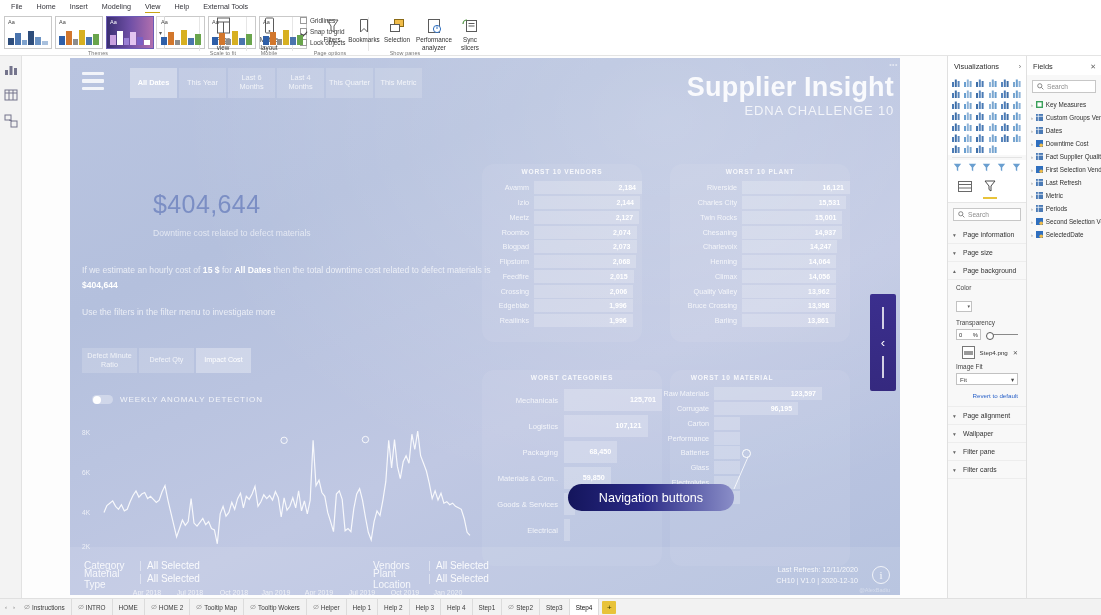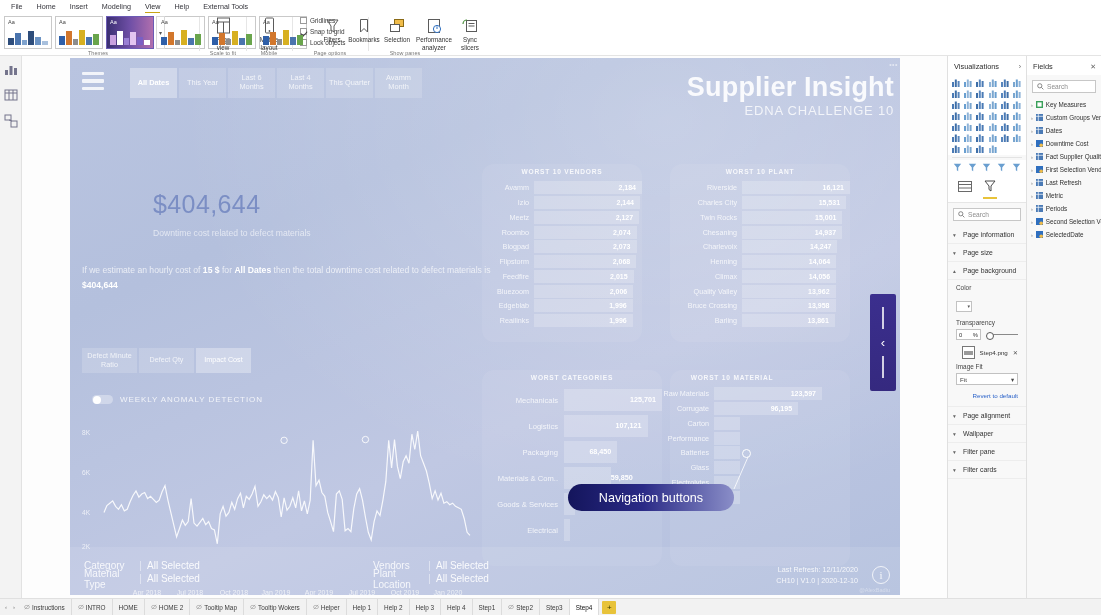--- a/index.html
+++ b/index.html
@@ -605,35 +605,36 @@
         <span></span>
         <span></span>
       </div>
 
       <div class="date-btns">
         <div class="date-btn active">All Dates</div>
         <div class="date-btn">This Year</div>
         <div class="date-btn">Last 6 Months</div>
         <div class="date-btn">Last 4 Months</div>
         <div class="date-btn">This Quarter</div>
-        <div class="date-btn">Avamm Month</div>
+        <div class="date-btn">This Metric</div>
       </div>
 
       <div class="report-title">
         <div class="t1">Supplier Insight</div>
         <div class="t2">EDNA CHALLENGE 10</div>
       </div>
 
       <div class="big-kpi">$404,644</div>
       <div class="kpi-sub">Downtime cost related to defect materials</div>
 
       <div class="narrative">
         <div>
           <span>If we estimate an hourly cost of </span><b>15 $</b><span> for </span><b>All Dates</b><span> then the total downtime cost related to defect materials is </span><b>$404,644</b>
         </div>
+        <div class="p2">Use the filters in the filter menu to investigate more</div>
       </div>
 
       <div class="metric-btns">
         <div class="metric-btn">Defect Minute Ratio</div>
         <div class="metric-btn">Defect Qty</div>
         <div class="metric-btn active">Impact Cost</div>
       </div>
 
       <div class="toggle-row">
         <span class="toggle-sw"></span>
@@ -707,21 +708,21 @@
               </div>
             </div>
             <div class="bar-row">
               <div class="bar-label" style="width: 52px;">Feedfire</div>
               <div class="bar-track">
                 <div class="bar-fill" style="width: 92.2619%;"></div>
                 <div class="bar-val" style="left: 0px; width: 92.2619%; padding-right: 6px;">2,015</div>
               </div>
             </div>
             <div class="bar-row">
-              <div class="bar-label" style="width: 52px;">Bluezoom</div>
+              <div class="bar-label" style="width: 52px;">Crossing</div>
               <div class="bar-track">
                 <div class="bar-fill" style="width: 91.8498%;"></div>
                 <div class="bar-val" style="left: 0px; width: 91.8498%; padding-right: 6px;">2,006</div>
               </div>
             </div>
             <div class="bar-row">
               <div class="bar-label" style="width: 52px;">Edgeblab</div>
               <div class="bar-track">
                 <div class="bar-fill" style="width: 91.3919%;"></div>
                 <div class="bar-val" style="left: 0px; width: 91.3919%; padding-right: 6px;">1,996</div>
@@ -836,21 +837,21 @@
               <div class="cat-label" style="width: 82px;">Packaging</div>
               <div class="cat-track">
                 <div class="cat-fill" style="width: 54.4546%;"></div>
                 <div class="cat-val" style="left: 0px; width: 54.4546%; padding-right: 6px;">68,450</div>
               </div>
             </div>
             <div class="cat-row">
               <div class="cat-label" style="width: 82px;">Materials &amp; Com..</div>
               <div class="cat-track">
                 <div class="cat-fill" style="width: 47.613%;"></div>
-                <div class="cat-val" style="left: 0px; width: 47.613%; padding-right: 6px; margin-left: 28px;">59,850</div>
+                <div class="cat-val" style="left: 0px; width: 47.613%; padding-right: 6px;">59,850</div>
               </div>
             </div>
             <div class="cat-row">
               <div class="cat-label" style="width: 82px;">Goods &amp; Services</div>
               <div class="cat-track">
                 <div class="cat-fill" style="width: 11.1375%;"></div>
                 <div class="cat-val" style="left: 0px; width: 11.1375%; padding-right: 6px;"></div>
               </div>
             </div>
             <div class="cat-row">

